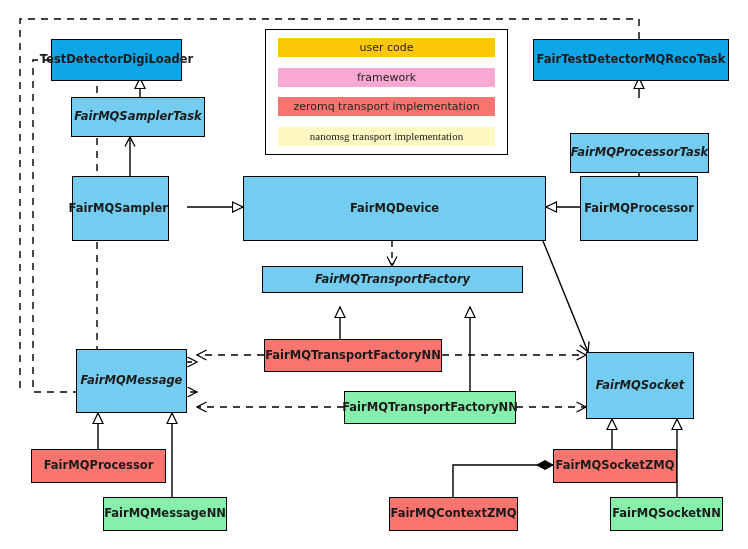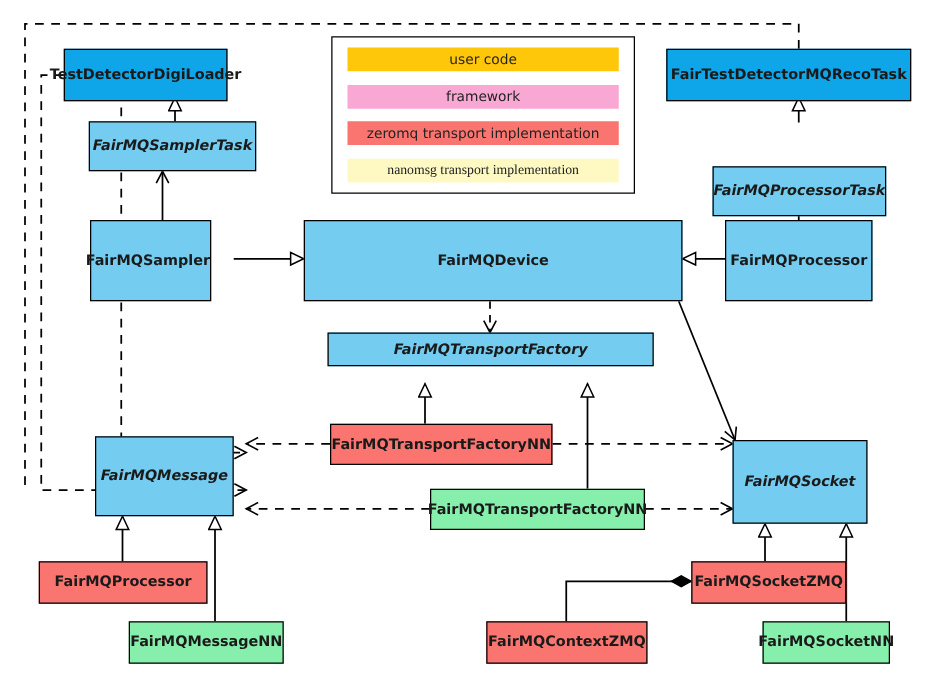--- a/index.html
+++ b/index.html
@@ -141,21 +141,21 @@
   </div>
 
   <div class="node nn" style="left:103px;top:497px;width:124px;height:34px;">
     <span>FairMQMessageNN</span>
   </div>
 
   <div class="node zmq" style="left:553px;top:449px;width:124px;height:34px;">
     <span>FairMQSocketZMQ</span>
   </div>
 
-  <div class="node nn" style="left:610px;top:497px;width:102px;height:34px;">
+  <div class="node nn" style="left:610px;top:497px;width:113px;height:34px;">
     <span>FairMQSocketNN</span>
   </div>
 
   <div class="node zmq" style="left:389px;top:497px;width:129px;height:34px;">
     <span>FairMQContextZMQ</span>
   </div>
 
   <div id="legend">
     <div class="legend-row" style="background:#FFC709;">
       <span>user code</span>

